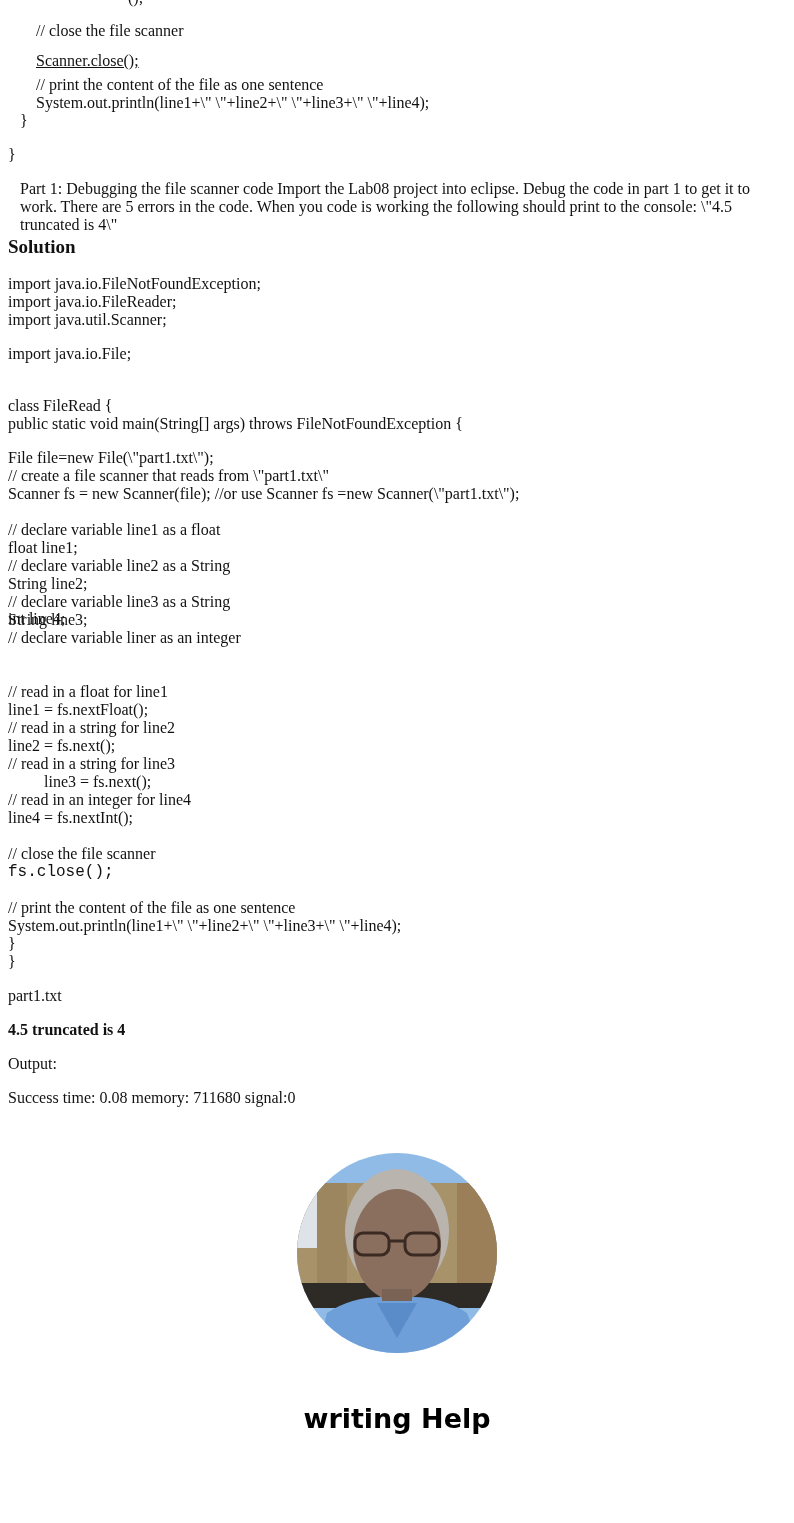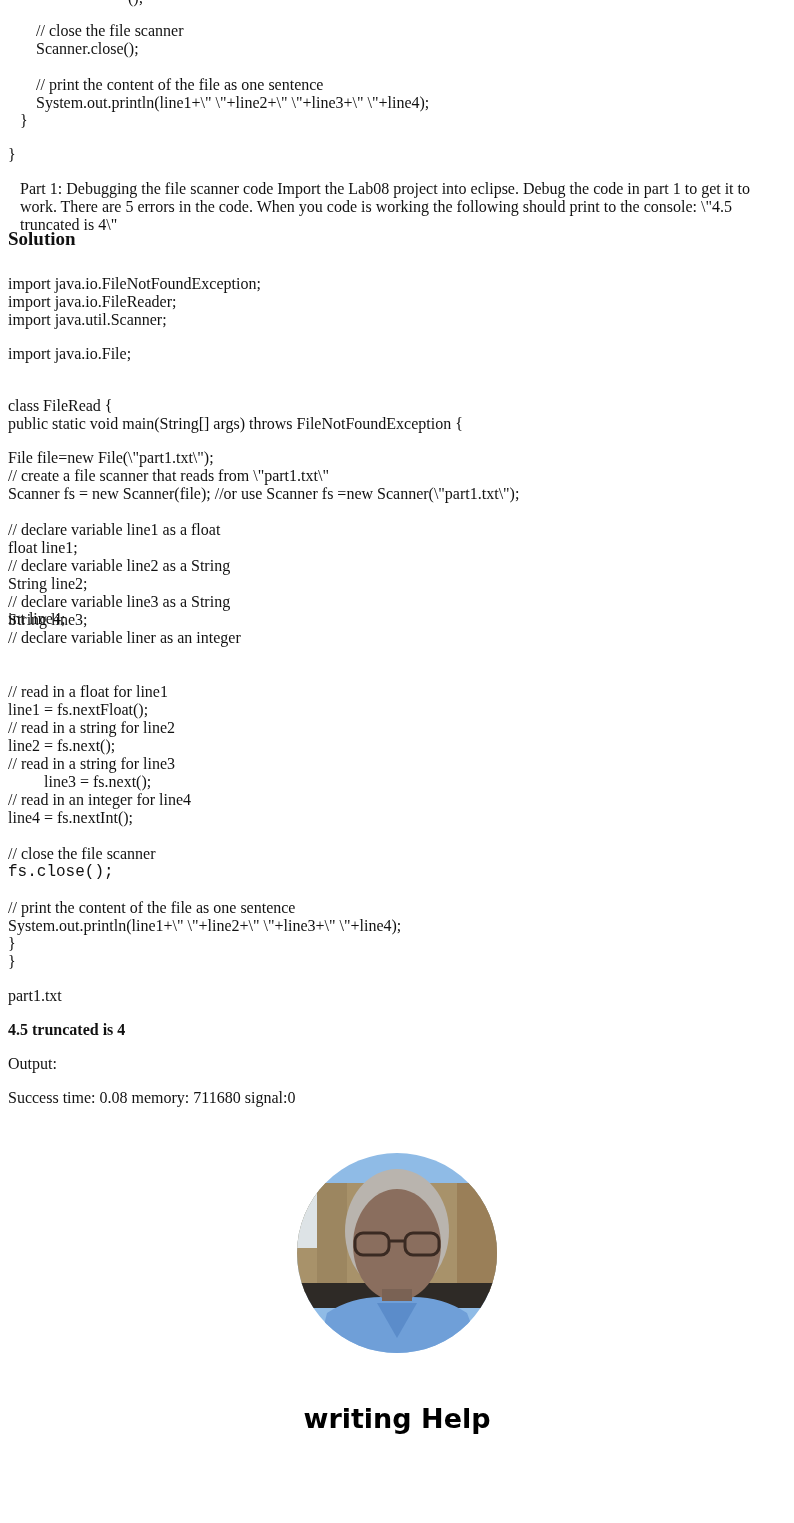--- a/index.html
+++ b/index.html
@@ -21,29 +21,29 @@
     position: absolute; left: 0; width: 794px; top: 1404px; text-align: center;
     font-family: "DejaVu Sans", sans-serif; font-weight: bold; font-size: 27px;
     line-height: 30px; color: #000;
   }
 </style>
 </head>
 <body>
 
 <div class="line" style="left:128px; top:-11px;">();</div>
 <div class="line ind1" style="top:22px;">// close the file scanner</div>
-<div class="line ind1" style="top:40px;">Scanner.close();</div>
+<div class="line ind1" style="top:52px;text-decoration:underline;">Scanner.close();</div>
 <div class="line ind1" style="top:76px;">// print the content of the file as one sentence</div>
 <div class="line ind1" style="top:94px;">System.out.println(line1+\" \"+line2+\" \"+line3+\" \"+line4);</div>
 <div class="line ind0b" style="top:112px;">}</div>
 <div class="line" style="top:146px;">}</div>
 
 <div class="para" style="top:180px;">Part 1: Debugging the file scanner code Import the Lab08 project into eclipse. Debug the code in part 1 to get it to work. There are 5 errors in the code. When you code is working the following should print to the console: \"4.5 truncated is 4\"</div>
 
-<div class="heading" style="top:228px;text-align:right;">Solution</div>
+<div class="heading" style="top:236px;text-align:right;">Solution</div>
 
 <div id="solution-code">
     <div class="line" style="top: 275px;">import java.io.FileNotFoundException;</div>
     <div class="line" style="top: 293px;">import java.io.FileReader;</div>
     <div class="line" style="top: 311px;">import java.util.Scanner;</div>
     <div class="line" style="top: 345px;">import java.io.File;</div>
     <div class="line" style="top: 397px;">class FileRead {</div>
     <div class="line" style="top: 415px;">public static void main(String[] args) throws FileNotFoundException {</div>
     <div class="line" style="top: 449px;">File file=new File(\"part1.txt\");</div>
     <div class="line" style="top: 467px;">// create a file scanner that reads from \"part1.txt\"</div>

